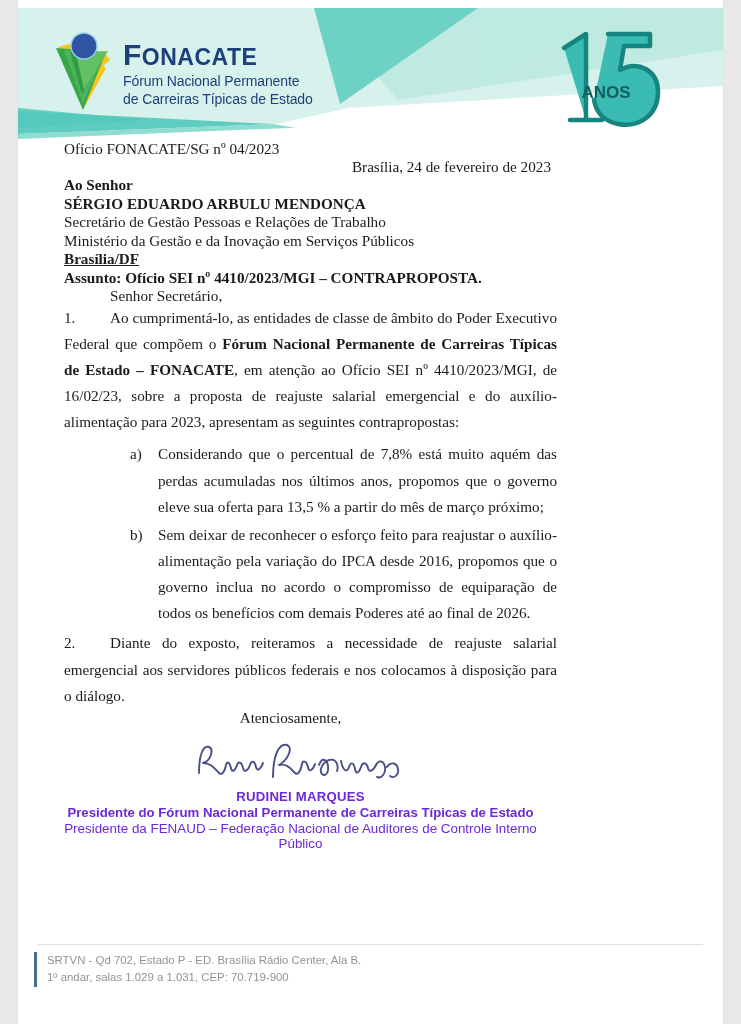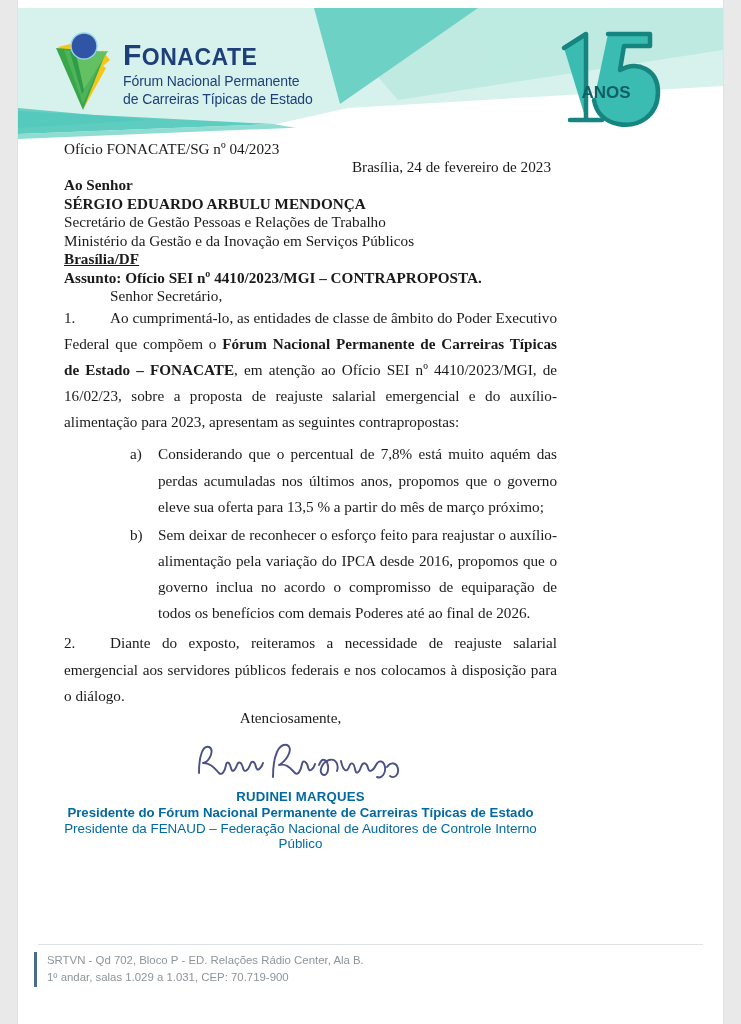--- a/index.html
+++ b/index.html
@@ -135,21 +135,21 @@
   
   .sign-area {
     margin-top: 8px;
     text-align: center;
     padding-right: 20px;
   }
   .sign-svg { display: block; margin: 0 auto; }
   .sig-block {
     text-align: center;
     font-family: "Liberation Sans", "DejaVu Sans", sans-serif;
-    color: #0369a1;
+    color: #6d28d9;
     margin-top: 2px;
   }
   .sig-name { font-weight: bold; font-size: 13.2px; letter-spacing: 0.2px; }
   .sig-role1 { font-weight: bold; font-size: 13.2px; margin-top: 1px; }
   .sig-role2 { font-size: 13.4px; margin-top: 1px; }
 
   
   .footer-rule {
     position: absolute;
     left: 20px;
@@ -306,18 +306,18 @@
         <div class="sig-role1">Presidente do Fórum Nacional Permanente de Carreiras Típicas de Estado</div>
         <div class="sig-role2">Presidente da FENAUD – Federação Nacional de Auditores de Controle Interno Público</div>
       </div>
     </div>
   </div>
 
   <div class="footer-rule"></div>
   <div class="footer">
     <div class="footer-bar"></div>
     <div class="footer-text">
-      <div>SRTVN - Qd 702, Bloco P - ED. Relações Rádio Center, Ala B.</div>
+      <div>SRTVN - Qd 702, Estado P - ED. Brasília Rádio Center, Ala B.</div>
       <div>1º andar, salas 1.029 a 1.031, CEP: 70.719-900</div>
     </div>
   </div>
 
 </div>
 
 </body></html>

